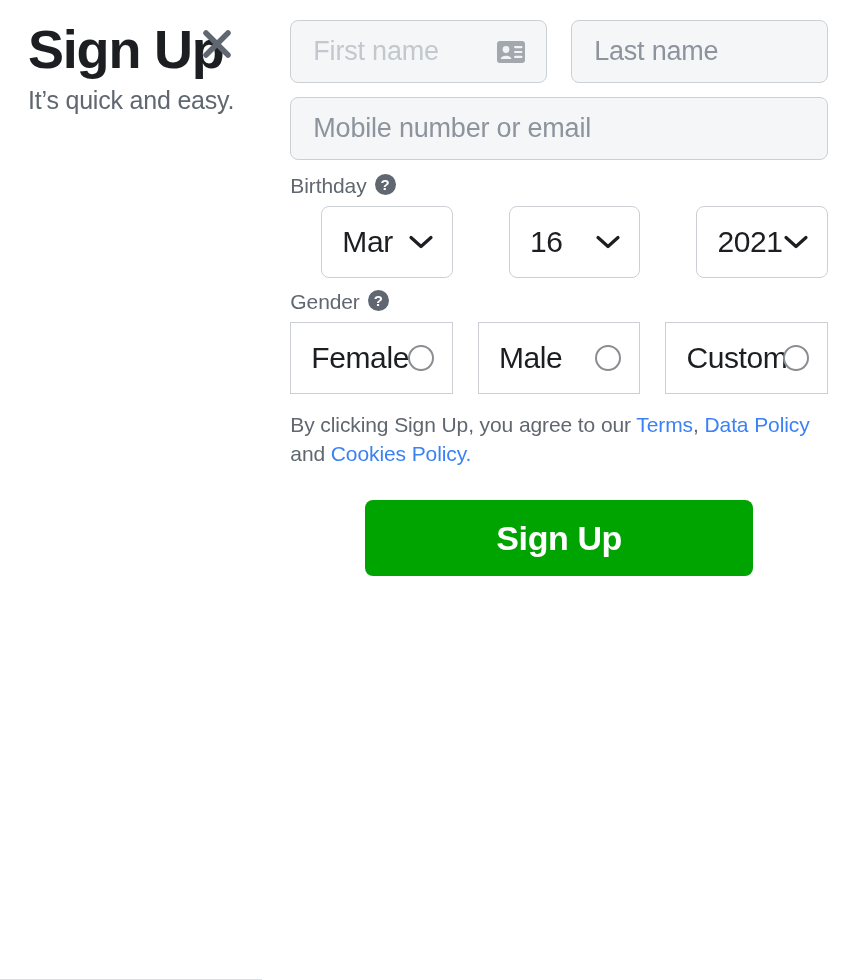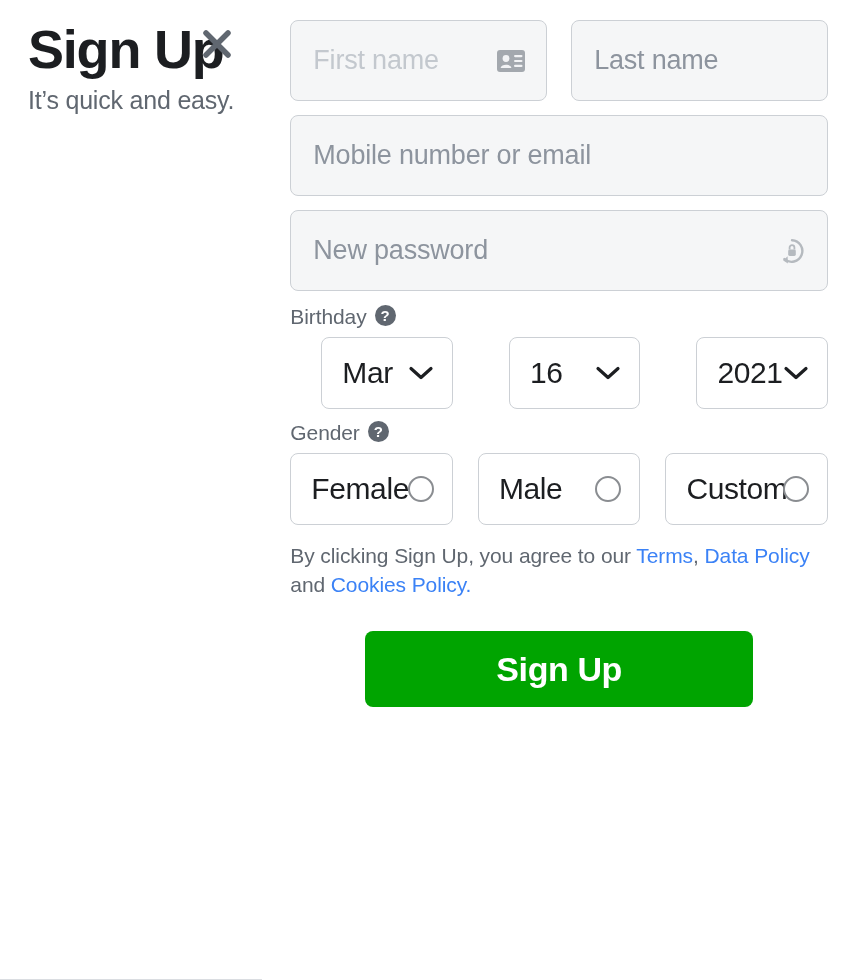--- a/index.html
+++ b/index.html
@@ -73,21 +73,21 @@
     display: flex;
     gap: 24px;
     margin-bottom: 14px;
   }
 
   .text-field {
     position: relative;
     background: #f5f6f7;
     border: 1px solid #ccd0d5;
     border-radius: 8px;
-    height: 81px;
+    height: 63px;
     display: flex;
     align-items: center;
     padding: 13px 22px;
     flex: 1;
     cursor: text;
   }
   .text-field .placeholder {
     font-size: 27px;
     color: #8d949e;
     letter-spacing: -0.2px;
@@ -172,21 +172,21 @@
   .radio-row {
     display: flex;
     gap: 25px;
     margin-bottom: 6px;
   }
   .radio-box {
     position: relative;
     flex: 1;
     height: 72px;
     border: 1px solid #ccd0d5;
-    border-radius: 8px;
+    border-radius: 0;
     background: #ffffff;
     display: flex;
     align-items: center;
     padding: 0 20px;
     cursor: pointer;
   }
   .radio-label {
     font-size: 30px;
     color: #1c1e21;
     letter-spacing: -0.4px;
@@ -273,31 +273,20 @@
       </div>
       <div class="text-field">
         <span class="placeholder">Last name</span>
       </div>
     </div>
 
     <div class="text-field field-full">
       <span class="placeholder">Mobile number or email</span>
     </div>
 
-    <div class="text-field field-full">
-      <span class="placeholder">New password</span>
-      <span class="field-icon">
-        <svg width="30" height="30" viewBox="0 0 30 30">
-          <path d="M15 4.2 A10.8 10.8 0 1 1 7.4 23.1" fill="none" stroke="#b5babf" stroke-width="2.4" stroke-linecap="round"></path>
-          <path d="M10.6 20.2 L6.2 24.4 L10.9 27.4 Z" fill="#b5babf"></path>
-          <rect x="11.2" y="13.6" width="7.6" height="6.4" rx="1.4" fill="#b5babf"></rect>
-          <path d="M12.6 13.6 v-2.1 a2.4 2.4 0 0 1 4.8 0 v2.1" fill="none" stroke="#b5babf" stroke-width="1.8"></path>
-        </svg>
-      </span>
-    </div>
 
     <div class="group-label">
       <span>Birthday</span>
       <span class="help-icon">?</span>
     </div>
     <div class="select-row">
       <div class="select-box">
         <span class="select-value">Mar</span>
         <span class="select-caret">
           <svg width="26" height="16" viewBox="0 0 26 16">

